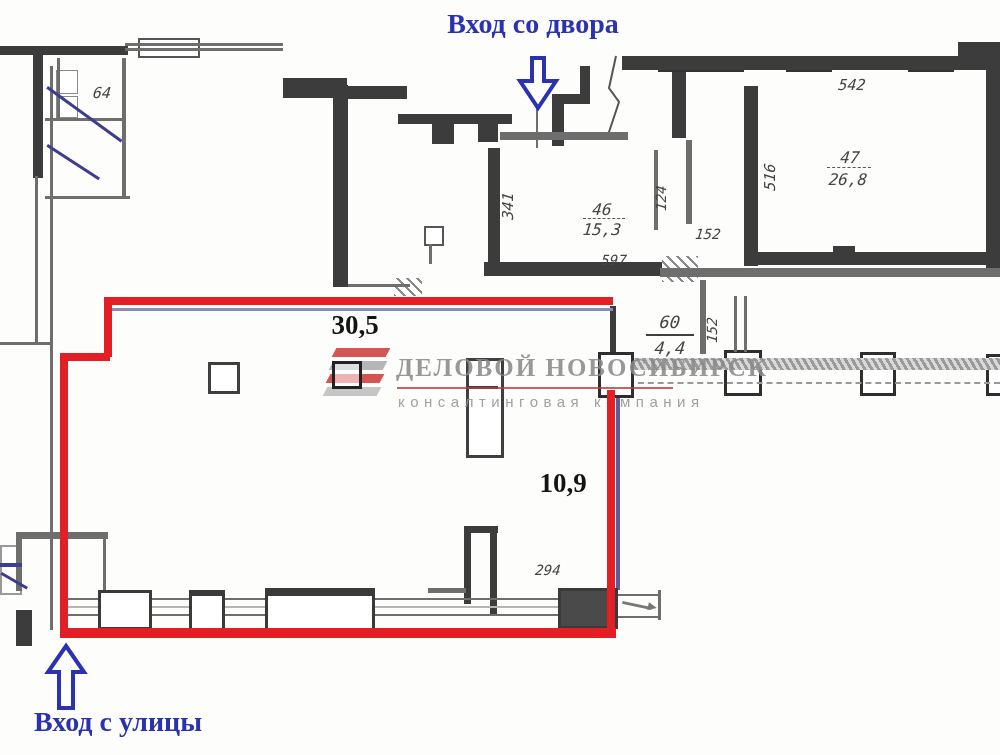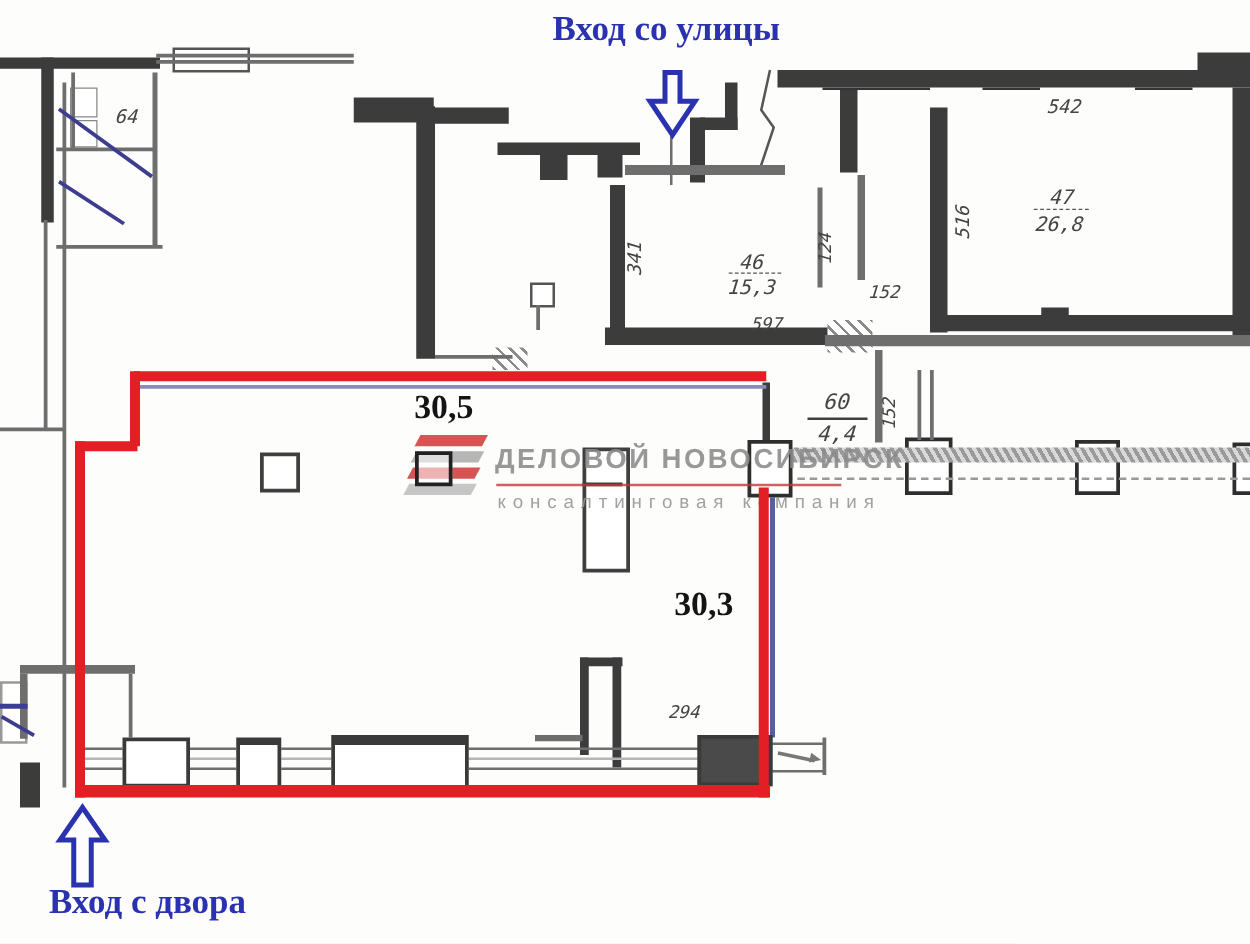--- a/index.html
+++ b/index.html
@@ -23,22 +23,22 @@
   .box{position:absolute;z-index:1;background:#fff;}
   .hatch{position:absolute;z-index:1;background:#fff;
          background-image:repeating-linear-gradient(45deg,#8a8a8a 0 2px,transparent 2px 7px);}
   .hband{position:absolute;z-index:1;
          background-image:repeating-linear-gradient(60deg,#9a9a9a 0 3px,#d9d9d9 3px 6px);}
   .diag{position:absolute;z-index:2;height:3px;background:#3d3d90;transform-origin:left top;}
   .dash{position:absolute;z-index:2;border-top:1px dashed #555;}
   .dash2{position:absolute;z-index:1;border-top:2px dashed #999;}
   
   #wm{position:absolute;z-index:3;left:324px;top:346px;}
-  .wm-co{position:absolute;left:72px;top:8px;font-family:Liberation Sans, sans-serif;
-        font-weight:bold;font-size:22px;letter-spacing:2px;color:rgba(138,138,138,.88);white-space:nowrap;}
+  .wm-co{position:absolute;left:72px;top:8px;font-family:Liberation Serif, serif;
+        font-weight:bold;font-size:25px;letter-spacing:2px;color:rgba(138,138,138,.88);white-space:nowrap;}
   .wm-line{position:absolute;left:73px;top:41px;width:276px;height:2px;background:rgba(192,58,58,.8);}
   .wm-tag{position:absolute;left:74px;top:47px;font-family:"Liberation Sans",sans-serif;
         font-size:15px;letter-spacing:5.5px;color:rgba(148,148,148,.88);white-space:nowrap;}
   .slab{position:absolute;width:54px;height:9px;transform:skewX(-28deg);}
   .cube-sq{position:absolute;left:8px;top:15px;width:24px;height:22px;border:3px solid #222;
            background:rgba(255,255,255,.55);}
   svg{position:absolute;overflow:visible;}
 </style>
 </head>
 <body>
@@ -99,27 +99,27 @@
   <div class="dim" style="left:526px;top:562px;width:44px;font-size:14px;">294</div>
 
   <div class="dim" style="left:580px;top:200px;width:44px;font-size:16px;">46</div>
   <div class="dim" style="left:576px;top:220px;width:52px;font-size:16px;">15,3</div>
   <div class="dim" style="left:828px;top:148px;width:44px;font-size:16px;">47</div>
   <div class="dim" style="left:820px;top:170px;width:56px;font-size:16px;">26,8</div>
   <div class="dim" style="left:648px;top:312px;width:44px;font-size:17px;">60</div>
   <div class="dim" style="left:644px;top:338px;width:52px;font-size:17px;">4,4</div>
 
   <div class="area" style="left:300px;top:310px;width:110px;">30,5</div>
-  <div class="area" style="left:508px;top:468px;width:110px;">30,3</div>
+  <div class="area" style="left:508px;top:468px;width:110px;">10,9</div>
 
-  <div class="title" style="left:418px;top:8px;width:230px;">Вход со улицы</div>
+  <div class="title" style="left:418px;top:8px;width:230px;">Вход со двора</div>
   <svg style="left:518px;top:56px;z-index:6;" width="40" height="54">
     <polygon points="14,2 26,2 26,25 38,25 20,52 2,25 14,25" fill="#fdfdfd" stroke="#2b32b0" stroke-width="4"></polygon>
   </svg>
-  <div class="title" style="left:8px;top:706px;width:220px;">Вход с двора</div>
+  <div class="title" style="left:8px;top:706px;width:220px;">Вход с улицы</div>
   <svg style="left:46px;top:644px;z-index:6;" width="40" height="66">
     <polygon points="20,2 38,28 27,28 27,64 13,64 13,28 2,28" fill="#fdfdfd" stroke="#2b32b0" stroke-width="4"></polygon>
   </svg>
 
   <div id="wm">
     <div style="position:absolute;left:0;top:0;width:66px;height:60px;">
       <div class="slab" style="left:10px;top:2px;background:#d75454;"></div>
       <div class="slab" style="left:7px;top:15px;background:#b6b6b6;"></div>
       <div class="slab" style="left:4px;top:28px;background:#d75454;"></div>
       <div class="slab" style="left:1px;top:41px;background:#c6c6c6;"></div>

